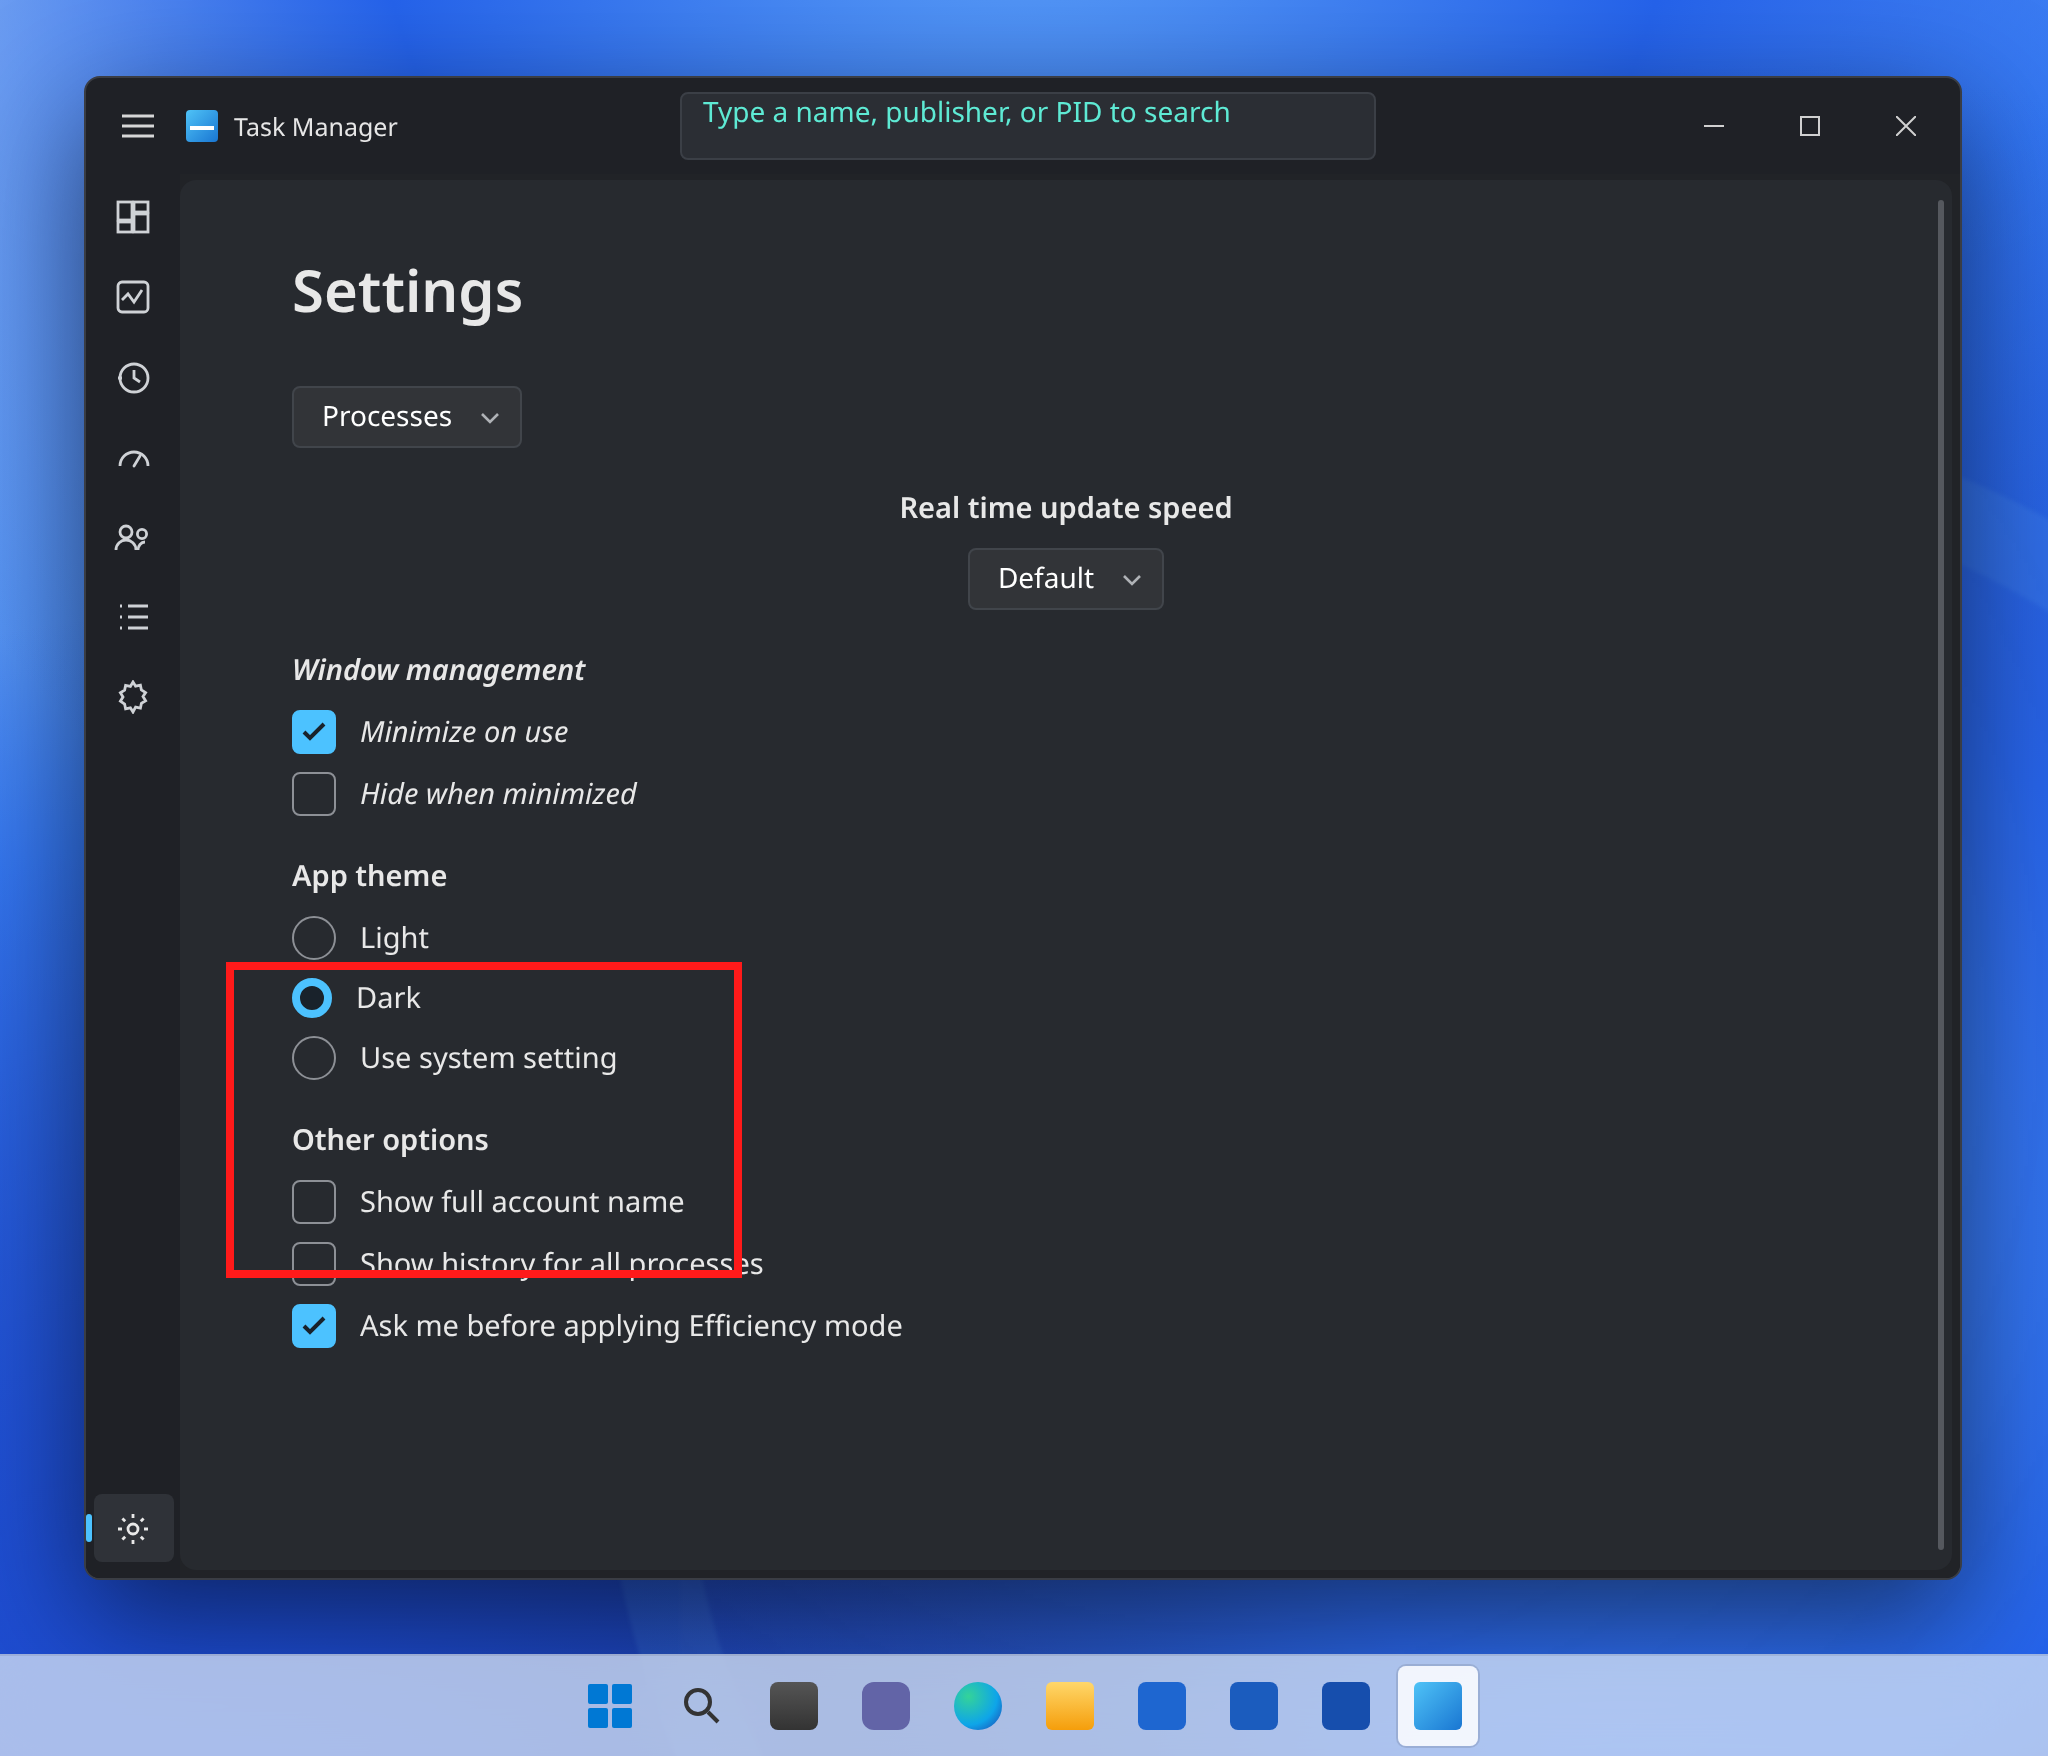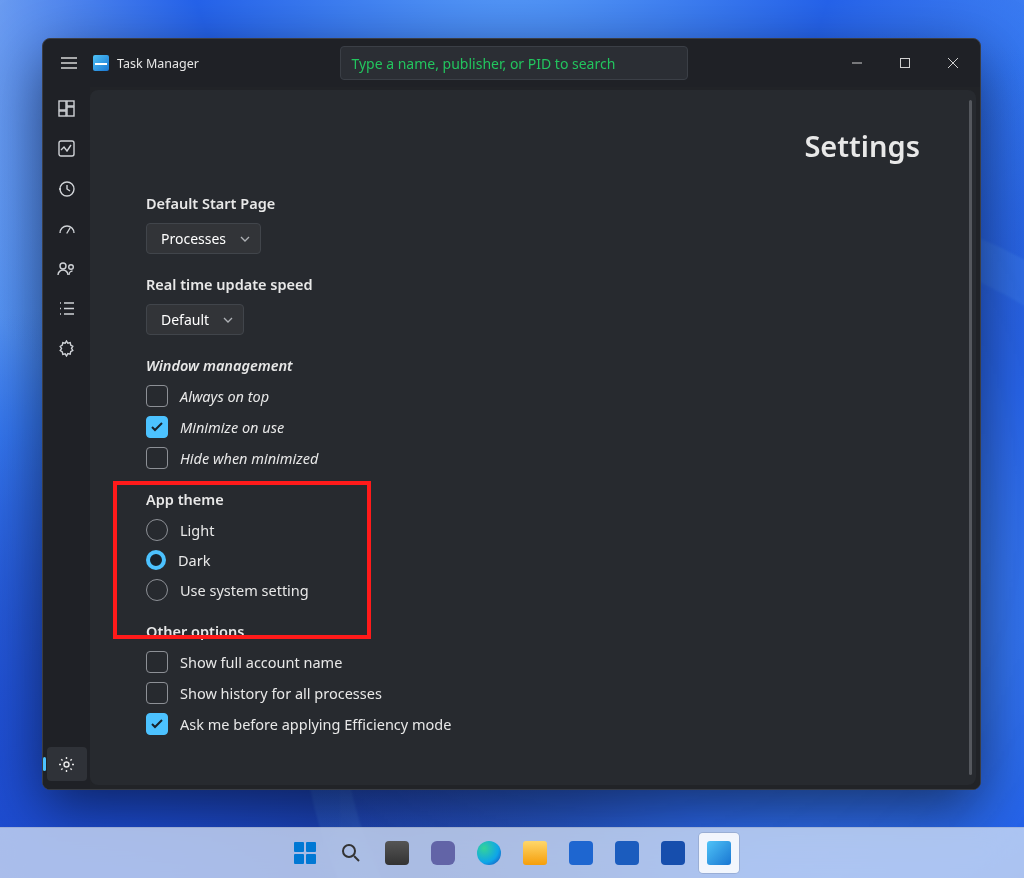--- a/index.html
+++ b/index.html
@@ -69,23 +69,23 @@
   .app-icon::after{
     content:""; position:absolute; inset:2px 2px 6px 2px;
     border-bottom:2px solid #fff;
   }
   .search {
     margin: 0 auto;
     width: 326px; height: 32px;
     background: #2b2e34;
     border: 1px solid #3b3f46;
     border-radius: 4px;
-    display:flex; align-items:center;
+    display:flex; align-items:flex-start;
     padding: 0 10px;
-    color:#22c55e;
+    color:#5eead4;
     font-size: 14px;
   }
   .win-controls {
     display:flex;
     gap: 2px;
     margin-left: 4px;
   }
   .win-btn {
     width:46px; height:32px;
     display:flex; align-items:center; justify-content:center;
@@ -137,21 +137,20 @@
     border-radius:8px;
     padding: 36px 56px 30px 56px;
     color:#e8e8e8;
     position:relative;
     overflow:hidden;
   }
   .content h1 {
     font-size: 29px;
     font-weight: 600;
     margin:0 0 28px 0;
-    text-align:right;
   }
   .section-label {
     font-size: 14.5px;
     font-weight:600;
     margin: 18px 0 10px 0;
   }
   .dropdown {
     display:inline-flex;
     align-items:center;
     gap: 14px;
@@ -346,46 +345,41 @@
         </div>
       </div>
     </div>
 
     <div class="content">
       <div class="scroll-indicator"></div>
 
       <h1>Settings</h1>
 
       <div class="group">
-        <div class="section-label">Default Start Page</div>
         <div class="dropdown">
           <span>Processes</span>
           <svg width="10" height="6" viewBox="0 0 10 6">
               <path d="M1 1l4 4 4-4" stroke="#cfd2d6" fill="none" stroke-width="1.3"></path>
             </svg>
         </div>
       </div>
 
-      <div class="group" style="margin-top:20px;">
+      <div class="group" style="margin-top:20px;text-align:center;">
         <div class="section-label">Real time update speed</div>
         <div class="dropdown">
           <span>Default</span>
           <svg width="10" height="6" viewBox="0 0 10 6">
               <path d="M1 1l4 4 4-4" stroke="#cfd2d6" fill="none" stroke-width="1.3"></path>
             </svg>
         </div>
       </div>
 
       <div class="group" style="margin-top:20px;font-style:italic;">
         <div class="section-label">Window management</div>
 
-        <div class="check-row">
-          <span class="checkbox"></span>
-          <span>Always on top</span>
-        </div>
         <div class="check-row">
           <span class="checkbox checked">
             <svg width="12" height="10" viewBox="0 0 12 10">
                 <path d="M1 5l3 3 7-7" stroke-width="2" fill="none" stroke="#19222b"></path>
               </svg>
           </span>
           <span>Minimize on use</span>
         </div>
         <div class="check-row">
           <span class="checkbox"></span>

